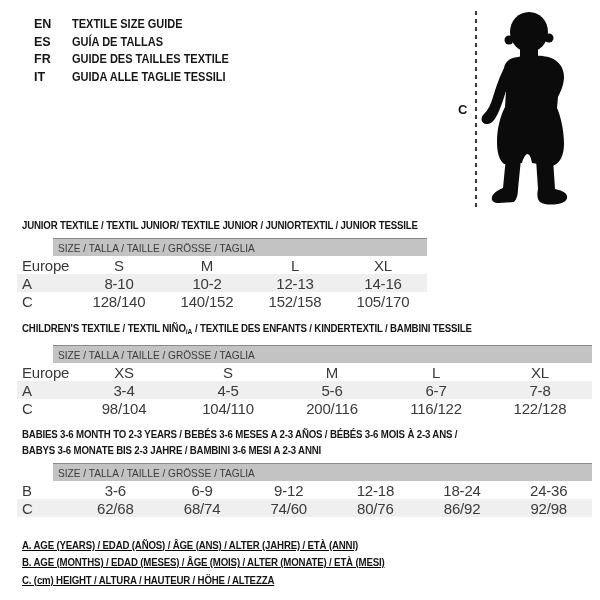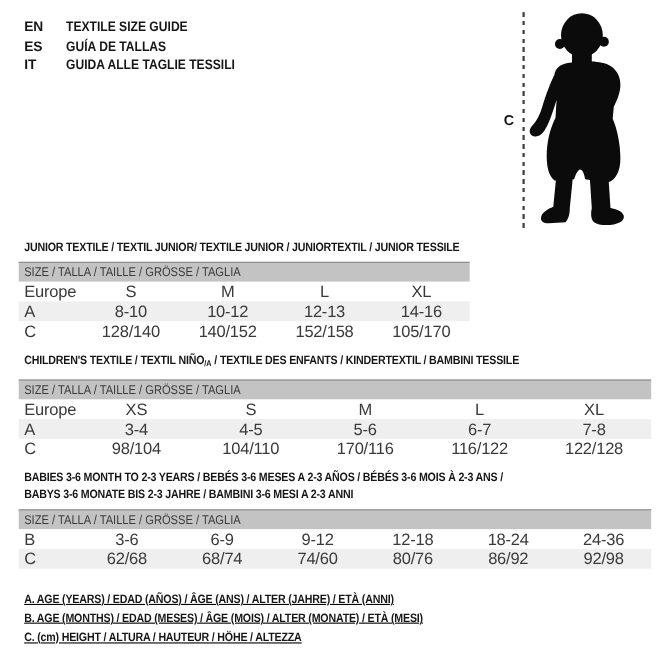--- a/index.html
+++ b/index.html
@@ -7,40 +7,40 @@
     width:600px; height:600px; position:relative; background:#ffffff;
     font-family:"Liberation Sans", sans-serif; overflow:hidden;
     -webkit-font-smoothing:antialiased;
   }
   
   .cond { display:inline-block; transform:scaleX(0.88); transform-origin:0 50%; white-space:nowrap; }
 
   
   .lang-list { position:absolute; left:22px; top:16px; }
   .lang-row { height:17.7px; line-height:17.7px; font-size:12.5px; font-weight:bold; color:#161616; }
-  .lang-code { display:inline-block; width:38px; vertical-align:top; }
+  .lang-code { display:inline-block; width:38px; vertical-align:top;margin-left:12px; }
 
   
   .dash-line { position:absolute; left:475px; top:11px; width:2px; height:197px;
     background:repeating-linear-gradient(to bottom,#3c3c3c 0 4px,transparent 4px 8px); }
   .c-marker { position:absolute; left:458px; top:102px; font-size:13px; font-weight:bold; color:#141414; }
   .baby-svg { position:absolute; left:480px; top:5px; width:120px; height:210px; }
 
   
   .table-title { position:absolute; left:22px; font-size:11px; font-weight:bold; color:#161616;
     letter-spacing:-0.2px; white-space:nowrap; transform:scaleX(0.88); transform-origin:0 50%; line-height:16px; }
   .sub { font-size:7.5px; vertical-align:-2px; letter-spacing:0; }
 
   
   .size-table { position:absolute; left:17px; }
   .t1 { top:238px; width:410px; }
   .t2 { top:345px; width:575px; }
   .t3 { top:463px; width:575px; }
   .bar { box-sizing:border-box; height:18px; background:#c3c3c3; border-top:1px solid #8a8a8a;
-    display:flex; align-items:center; padding-left:5px; font-size:11.5px; color:#3b3b3b; }
+    display:flex; align-items:center; padding-left:5px; font-size:11.5px; color:#3b3b3b;margin-left:36px; }
   .row { height:18px; display:flex; align-items:center; font-size:15px; color:#3a3a3a; letter-spacing:-0.2px; }
   .row.shaded { background:#efefef; }
   .lbl { box-sizing:border-box; padding-left:5px; flex:0 0 auto; }
   .t1 .lbl { width:58px; }
   .t2 .lbl, .t3 .lbl { width:55px; }
   .cell { flex:1 1 0; text-align:center; }
 
   
   .legend { position:absolute; left:22px; top:537px;text-decoration:underline; }
   .legend-line { height:17.3px; line-height:17.3px; font-size:11px; font-weight:bold; color:#161616;
@@ -48,20 +48,23 @@
 </style>
 </head>
 <body>
 
 <div class="lang-list">
   <div class="lang-row">
     <span class="lang-code">EN</span><span class="cond">TEXTILE SIZE GUIDE</span>
   </div>
   <div class="lang-row">
     <span class="lang-code">ES</span><span class="cond">GUÍA DE TALLAS</span>
+  </div>
+  <div class="lang-row">
+    <span class="lang-code">FR</span><span class="cond">GUIDE DES TAILLES TEXTILE</span>
   </div>
   <div class="lang-row">
     <span class="lang-code">IT</span><span class="cond">GUIDA ALLE TAGLIE TESSILI</span>
   </div>
 </div>
 
 <div class="dash-line"></div>
 <div class="c-marker">C</div>
 <svg class="baby-svg" viewBox="0 0 120 210" aria-hidden="true">
   <g fill="#0b0b0b">
@@ -90,21 +93,21 @@
   <div class="row">
     <span class="lbl">Europe</span>
     <span class="cell">S</span>
     <span class="cell">M</span>
     <span class="cell">L</span>
     <span class="cell">XL</span>
   </div>
   <div class="row shaded">
     <span class="lbl">A</span>
     <span class="cell">8-10</span>
-    <span class="cell">10-12</span>
+    <span class="cell">10-2</span>
     <span class="cell">12-13</span>
     <span class="cell">14-16</span>
   </div>
   <div class="row">
     <span class="lbl">C</span>
     <span class="cell">128/140</span>
     <span class="cell">140/152</span>
     <span class="cell">152/158</span>
     <span class="cell">105/170</span>
   </div>
@@ -130,21 +133,21 @@
     <span class="cell">3-4</span>
     <span class="cell">4-5</span>
     <span class="cell">5-6</span>
     <span class="cell">6-7</span>
     <span class="cell">7-8</span>
   </div>
   <div class="row">
     <span class="lbl">C</span>
     <span class="cell">98/104</span>
     <span class="cell">104/110</span>
-    <span class="cell">170/116</span>
+    <span class="cell">200/116</span>
     <span class="cell">116/122</span>
     <span class="cell">122/128</span>
   </div>
 </div>
 
 <div class="table-title" style="top:426px;">BABIES 3-6 MONTH TO 2-3 YEARS / BEBÉS 3-6 MESES A 2-3 AÑOS / BÉBÉS 3-6 MOIS À 2-3 ANS /</div>
 <div class="table-title" style="top:442px;">BABYS 3-6 MONATE BIS 2-3 JAHRE / BAMBINI 3-6 MESI A 2-3 ANNI</div>
 <div class="size-table t3">
   <div class="bar">
     <span class="cond">SIZE / TALLA / TAILLE / GRÖSSE / TAGLIA</span>

